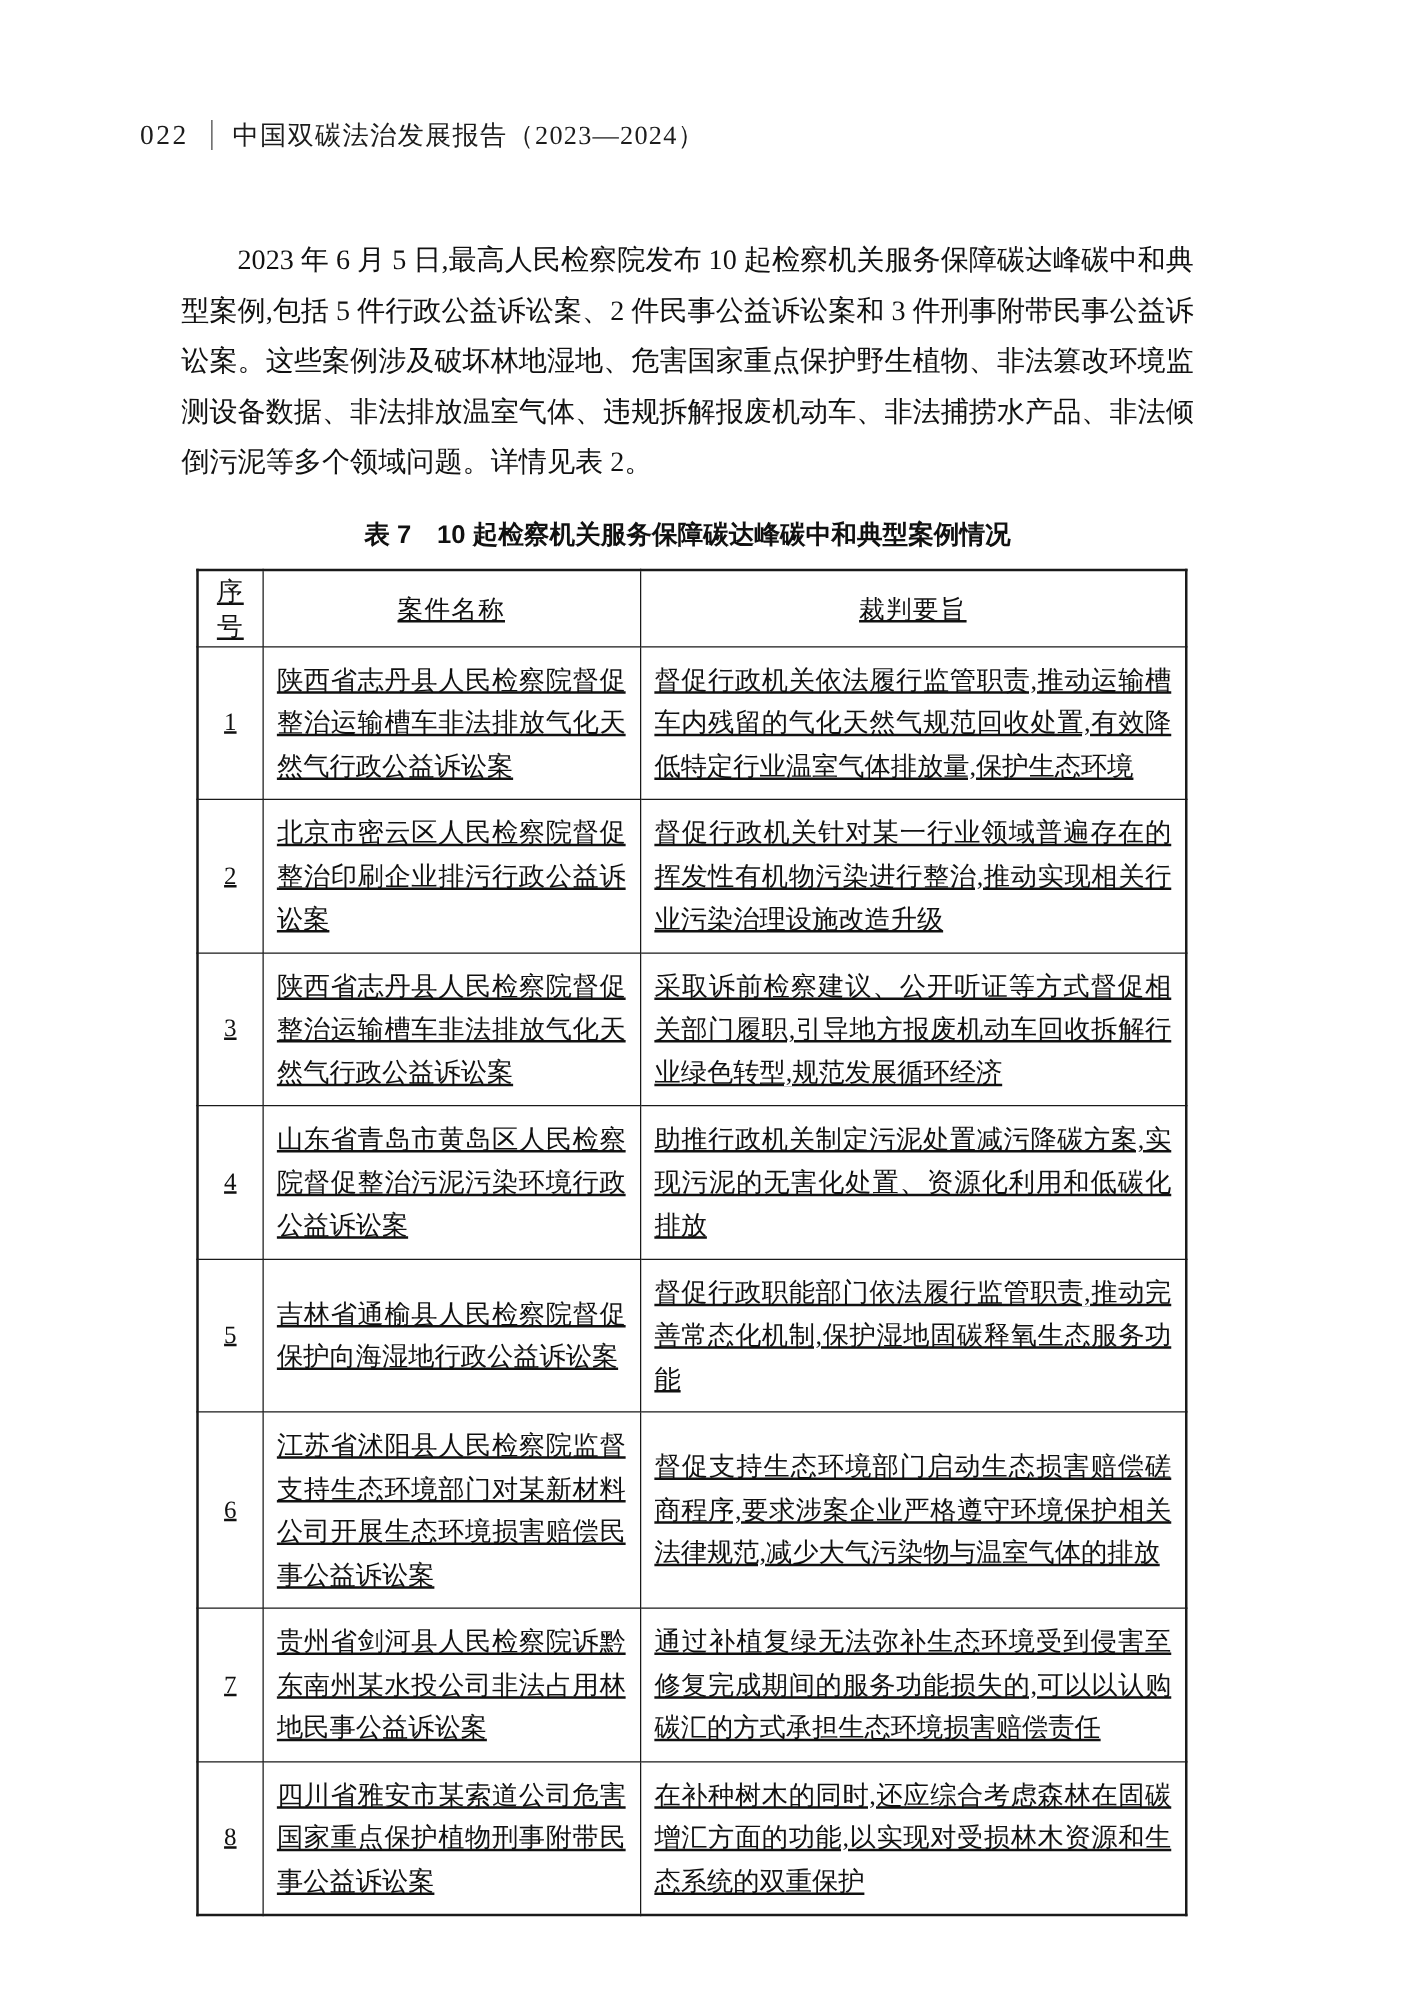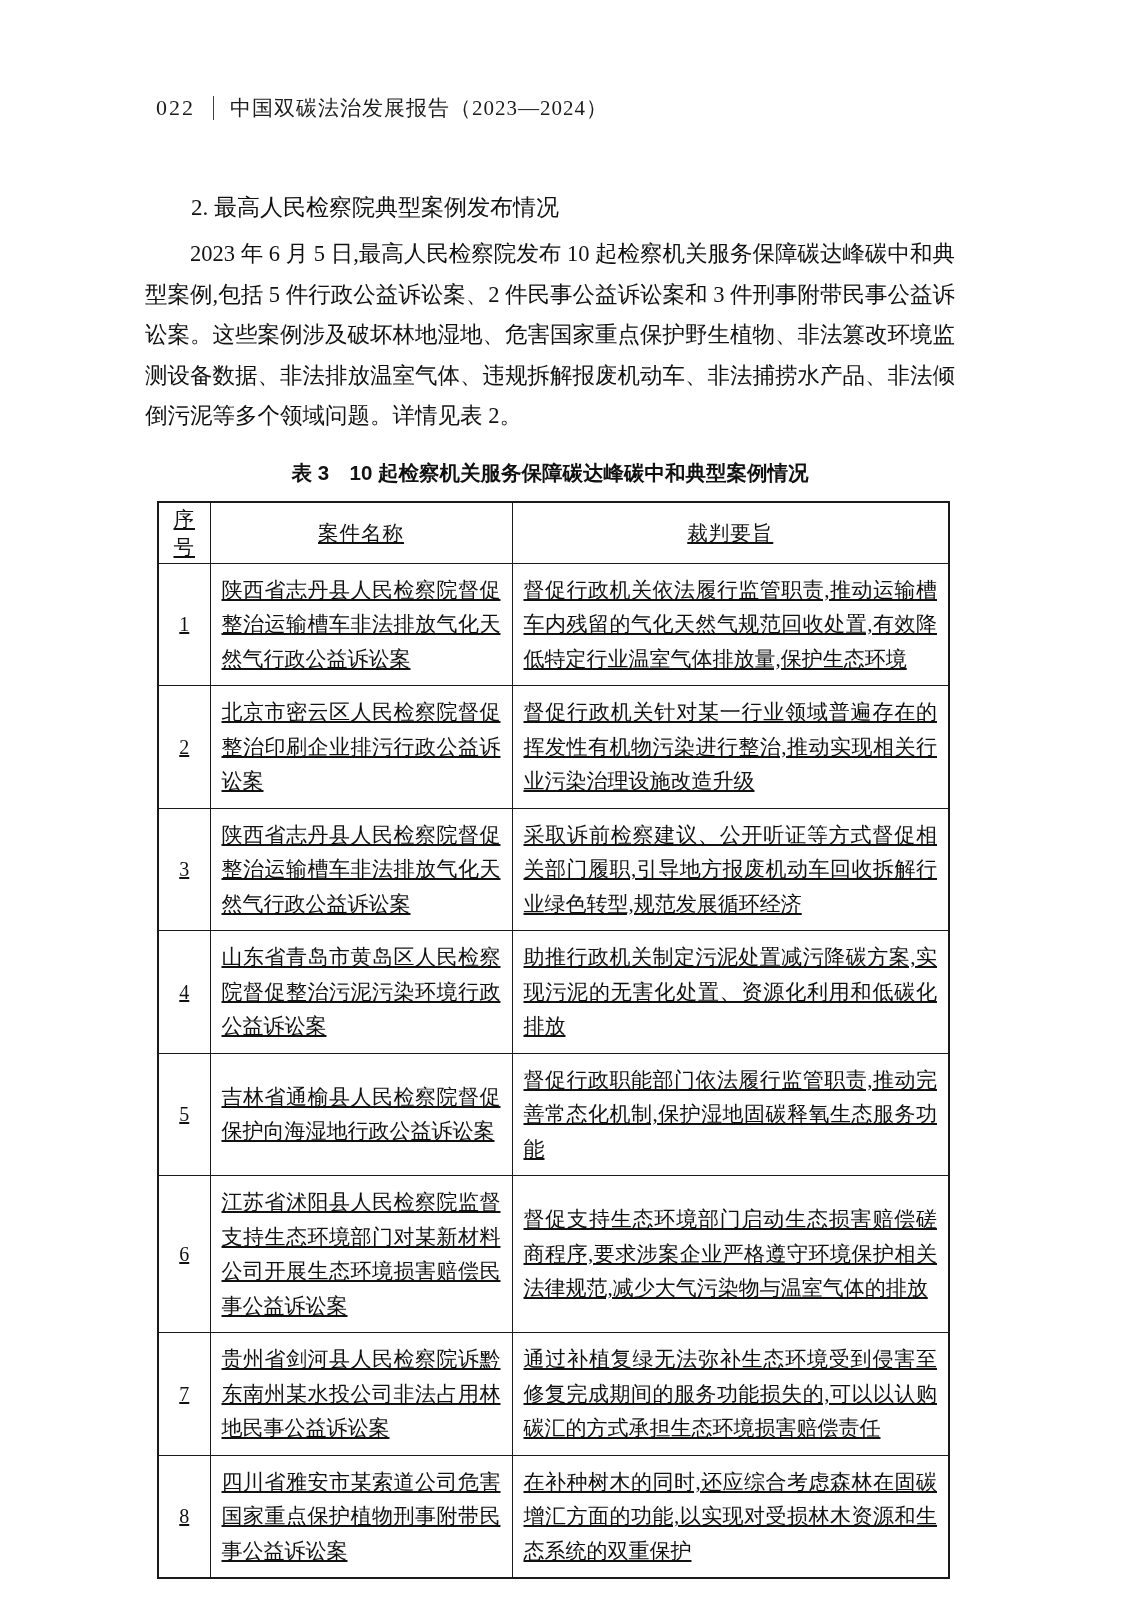--- a/index.html
+++ b/index.html
@@ -23,21 +23,20 @@
     top: 94px;
     display: flex;
     align-items: center;
     font-size: 21px;
     color: #1c1c1c;
     letter-spacing: 1px;
   }
   .running-head .page-num {
     font-size: 22px;
     letter-spacing: 2px;
-    margin-left: 44px;
   }
   .running-head .divider {
     width: 1px;
     height: 24px;
     background: #444444;
     margin: 0 16px 0 18px;
   }
 
   
   .content {
@@ -108,24 +107,23 @@
 </head>
 <body>
 
 <div class="running-head">
   <span class="page-num">022</span>
   <span class="divider"></span>
   <span class="book-title">中国双碳法治发展报告（2023—2024）</span>
 </div>
 
 <div class="content">
-  <p class="section-heading">2. 最高人民检察院典型案例发布情况</p>
   <p class="paragraph">2023 年 6 月 5 日,最高人民检察院发布 10 起检察机关服务保障碳达峰碳中和典型案例,包括 5 件行政公益诉讼案、2 件民事公益诉讼案和 3 件刑事附带民事公益诉讼案。这些案例涉及破坏林地湿地、危害国家重点保护野生植物、非法篡改环境监测设备数据、非法排放温室气体、违规拆解报废机动车、非法捕捞水产品、非法倾倒污泥等多个领域问题。详情见表 2。</p>
 
-  <div class="table-caption">表 3　10 起检察机关服务保障碳达峰碳中和典型案例情况</div>
+  <div class="table-caption">表 7　10 起检察机关服务保障碳达峰碳中和典型案例情况</div>
 
   <table class="case-table">
     <colgroup>
       <col class="col-no">
       <col class="col-name">
       <col class="col-gist">
     </colgroup>
     <thead>
       <tr>
         <th>序号</th>

